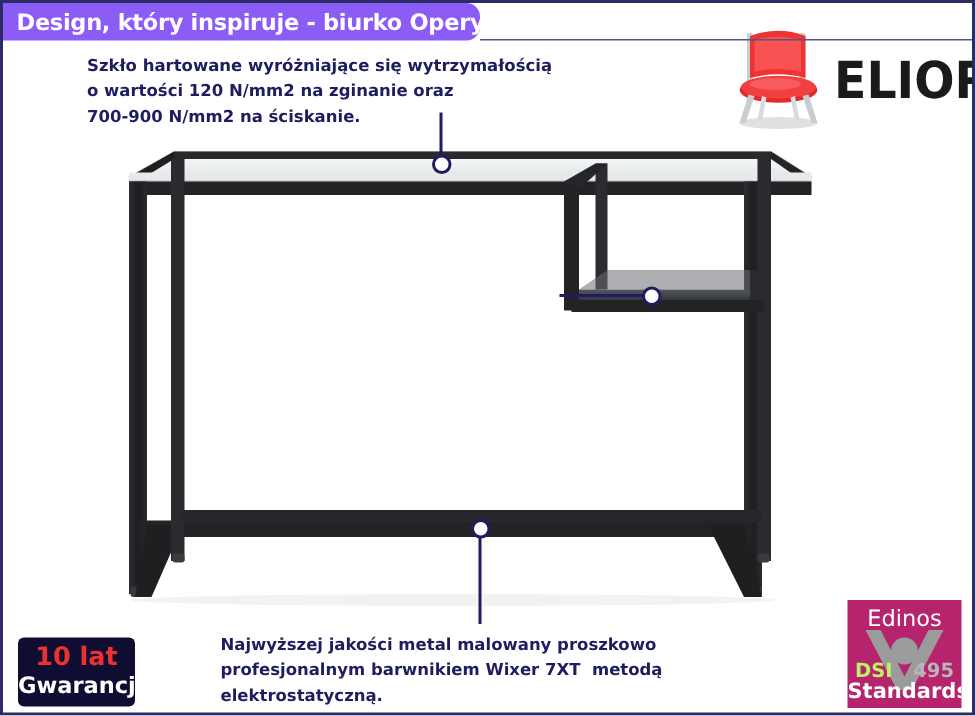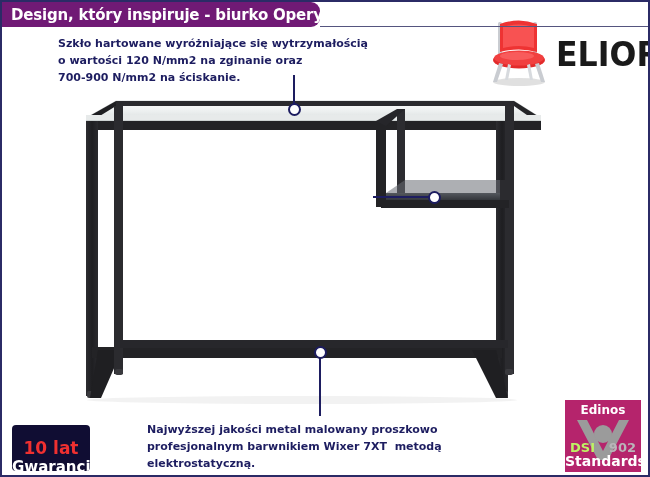--- a/index.html
+++ b/index.html
@@ -17,21 +17,21 @@
     border: 2px solid #2b2b66;
     box-sizing: border-box;
     overflow: hidden;
   }
 
   
   #title-banner {
     position: absolute;
     left: 0; top: 0;
     width: 318px; height: 25px;
-    background: #701a75;
+    background: #8b5cf6;
     border-top-right-radius: 9px;
     border-bottom-right-radius: 9px;
     display: flex;
     align-items: center;
     padding-left: 9px;
     box-sizing: border-box;
     z-index: 20;
   }
   #title-banner .t {
     color: #ffffff;
@@ -115,21 +115,21 @@
     z-index: 20;
     text-align: center;
     overflow: hidden;
   }
   #badge-warranty .w-top {
     display: block;
     color: #f03030;
     font-size: 17px;
     font-weight: bold;
     line-height: 20px;
-    margin-top: 13px;
+    margin-top: 3px;
   }
   #badge-warranty .w-bot {
     display: block;
     color: #ffffff;
     font-size: 15px;
     font-weight: bold;
     line-height: 18px;
   }
 
   #badge-edinos {
@@ -138,22 +138,22 @@
     width: 76px; height: 72px;
     background: #b5246c;
     z-index: 20;
     overflow: hidden;
   }
   #badge-edinos .e-name {
     position: absolute;
     left: 0; top: 3px; width: 76px;
     text-align: center;
     color: #ffffff;
-    font-size: 12px;
-    font-weight: bold;
+    font-size: 15px;
+    font-weight: normal;
   }
   #badge-edinos .e-dsi {
     position: absolute;
     left: 5px; top: 40px;
     color: #bef264;
     font-size: 13px;
     font-weight: bold;
   }
   #badge-edinos .e-num {
     position: absolute;
@@ -303,17 +303,17 @@
     <span class="w-bot">Gwarancji</span>
   </div>
 
   <div id="badge-edinos">
     <div class="e-name">Edinos</div>
     <svg width="76" height="44" viewBox="0 0 76 44">
       <polygon points="12,2 22,2 38,33 54,2 64,2 43,42 33,42" fill="#9b9b9b"></polygon>
       <circle cx="38" cy="16" r="9" fill="#9b9b9b"></circle>
     </svg>
     <div class="e-dsi">DSI</div>
-    <div class="e-num">902</div>
+    <div class="e-num">495</div>
     <div class="e-std">Standards</div>
   </div>
 
 </div>
 
 </body></html>

